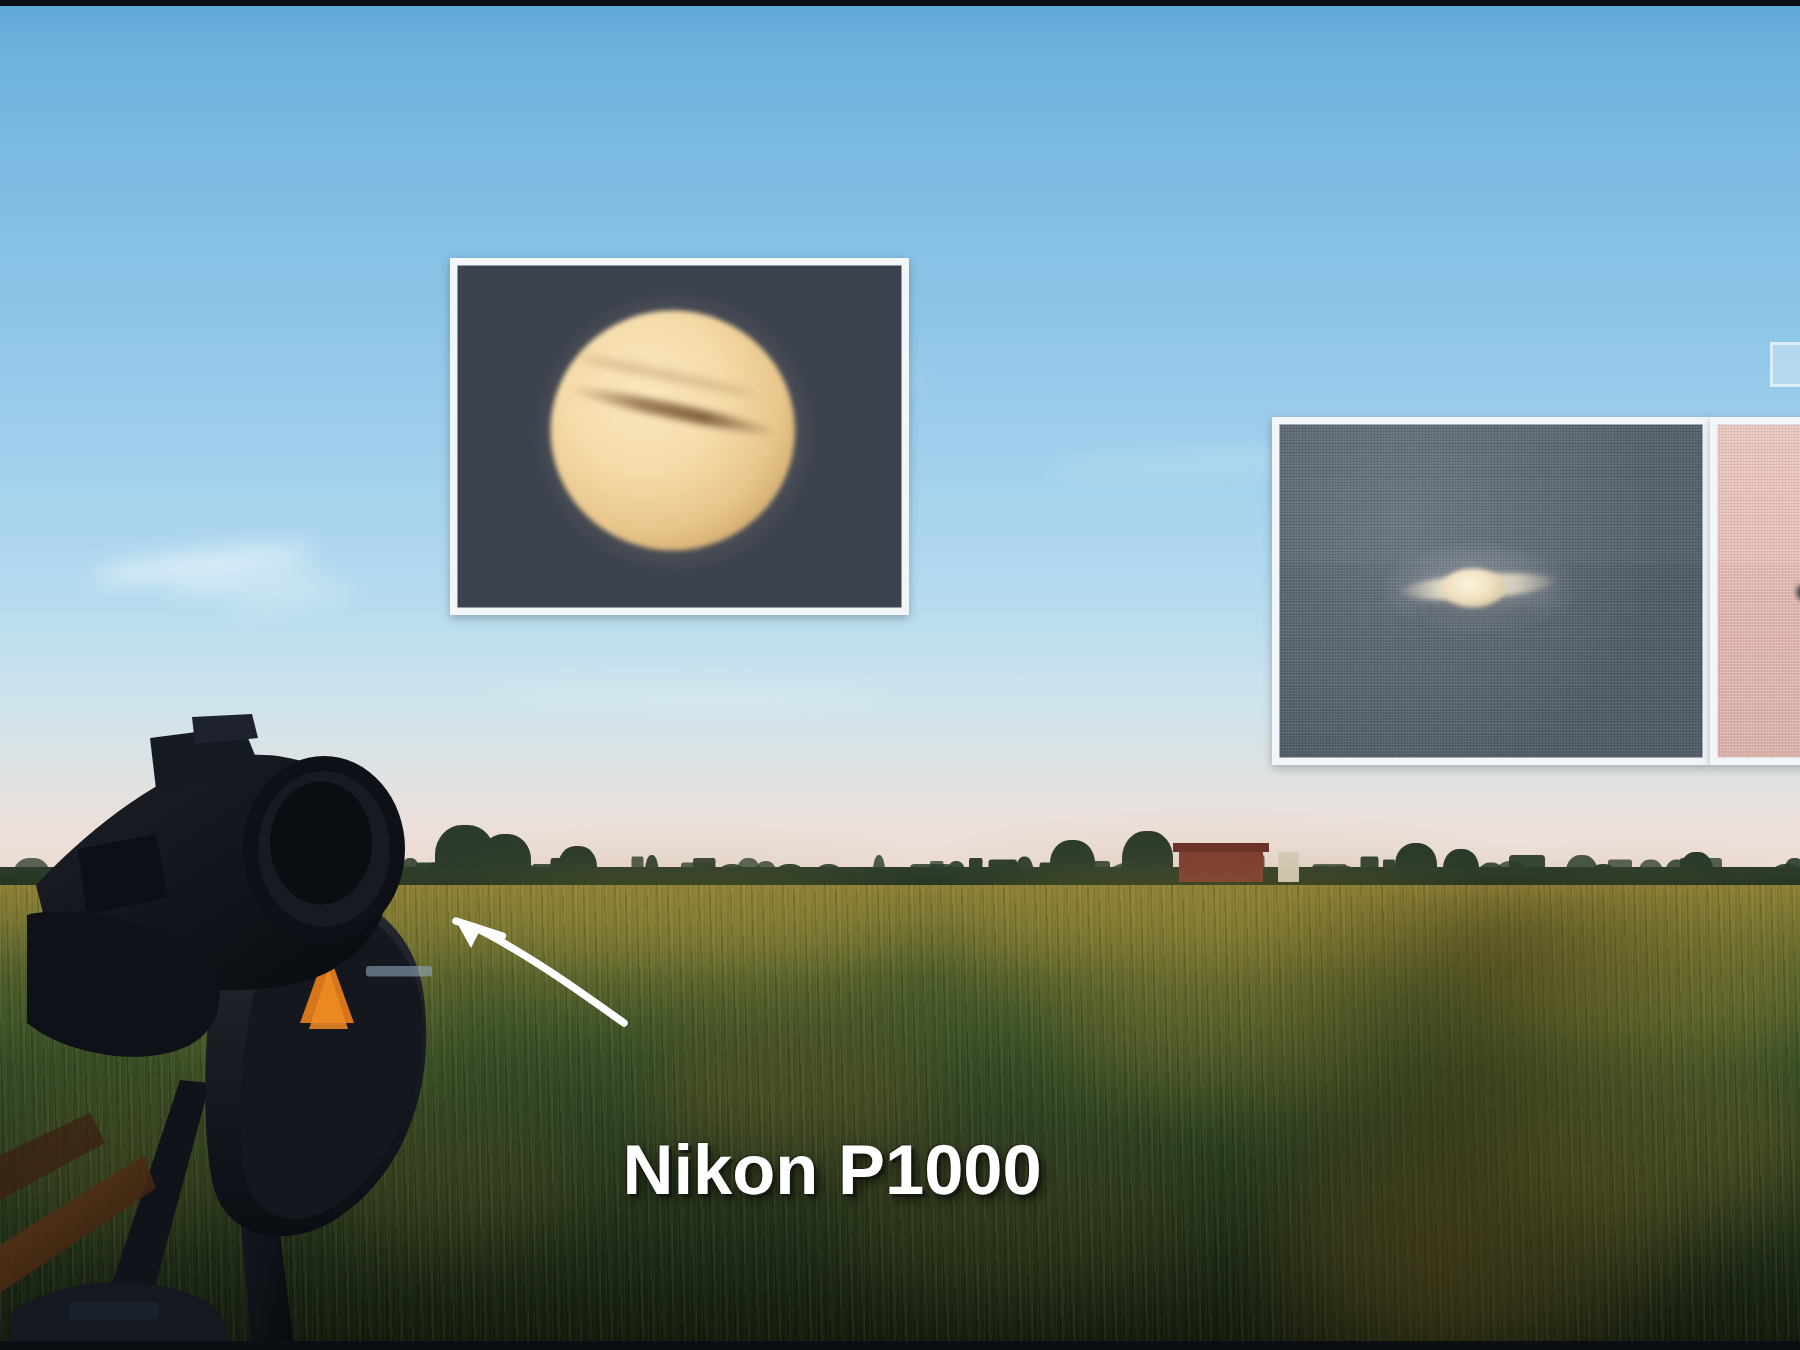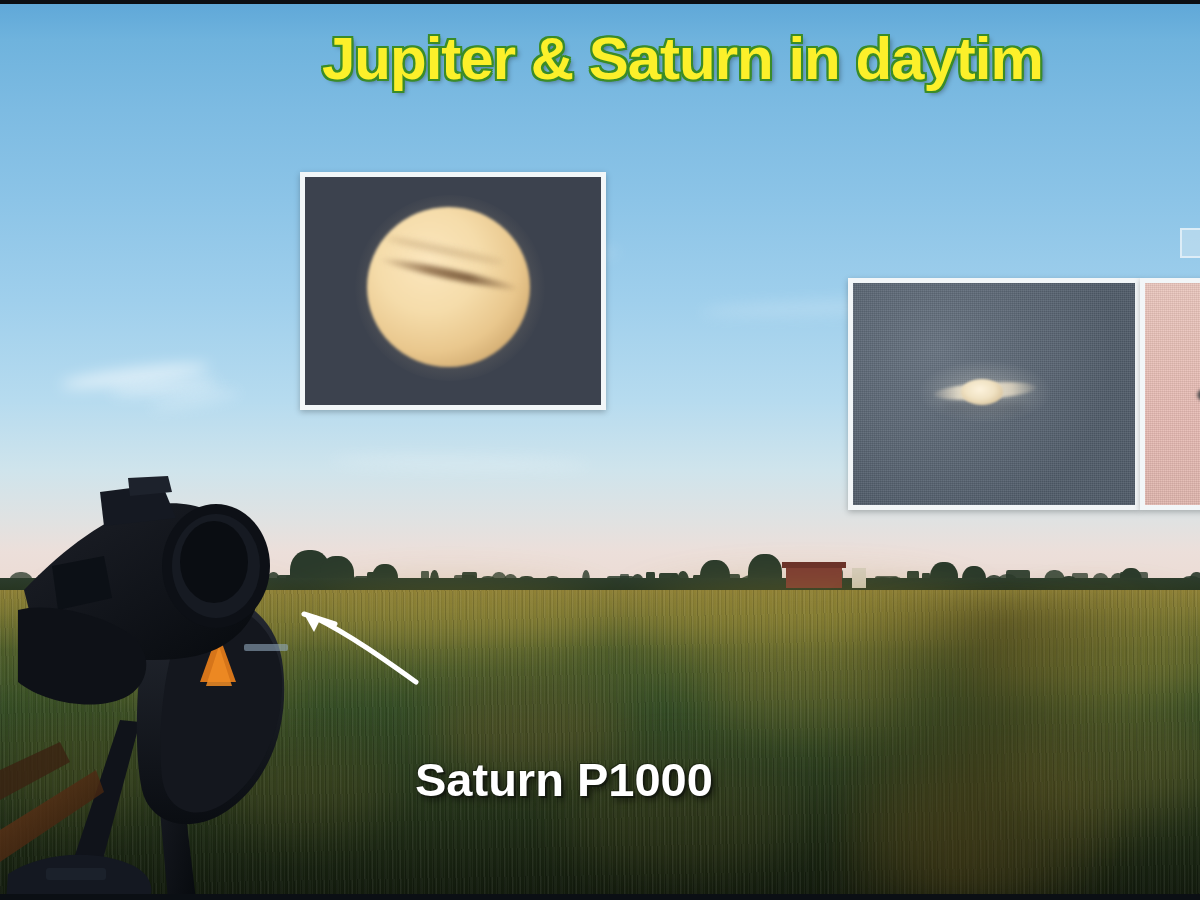--- a/index.html
+++ b/index.html
@@ -555,19 +555,18 @@
     <div class="sat-ring"></div>
     <div class="sat-body"></div>
   </div>
 
   <div class="inset inset-pink">
     <div class="pink-noise"></div>
     <div class="pink-dot"></div>
   </div>
   <div class="tiny-inset"></div>
 
-  <div class="title">Jupiter &amp; Saturn in daytim</div>
-
-  <div class="annot-label">Saturn P1000</div>
+
+  <div class="annot-label">Nikon P1000</div>
 
   <div class="bar-top"></div>
   <div class="bar-bottom"></div>
 </div>
 
 </body></html>

